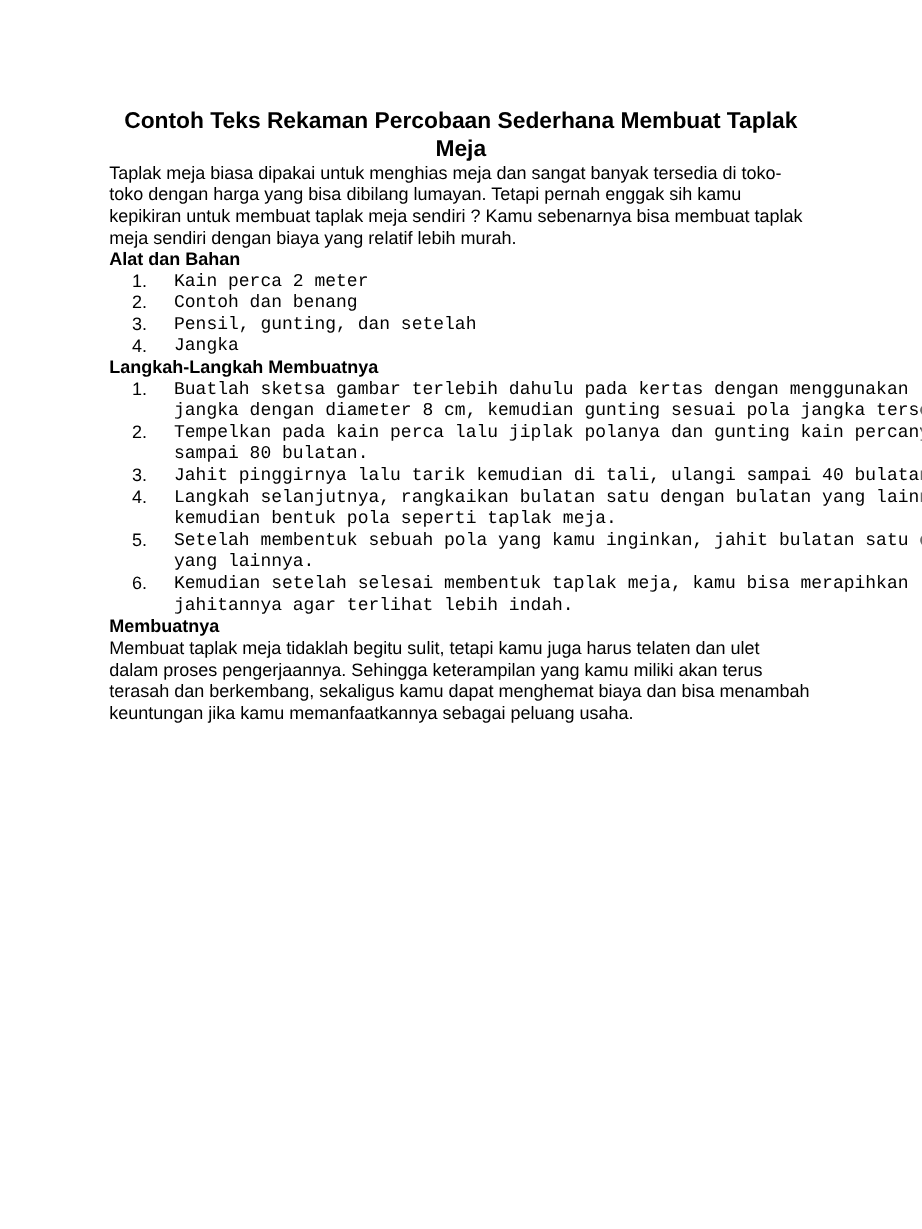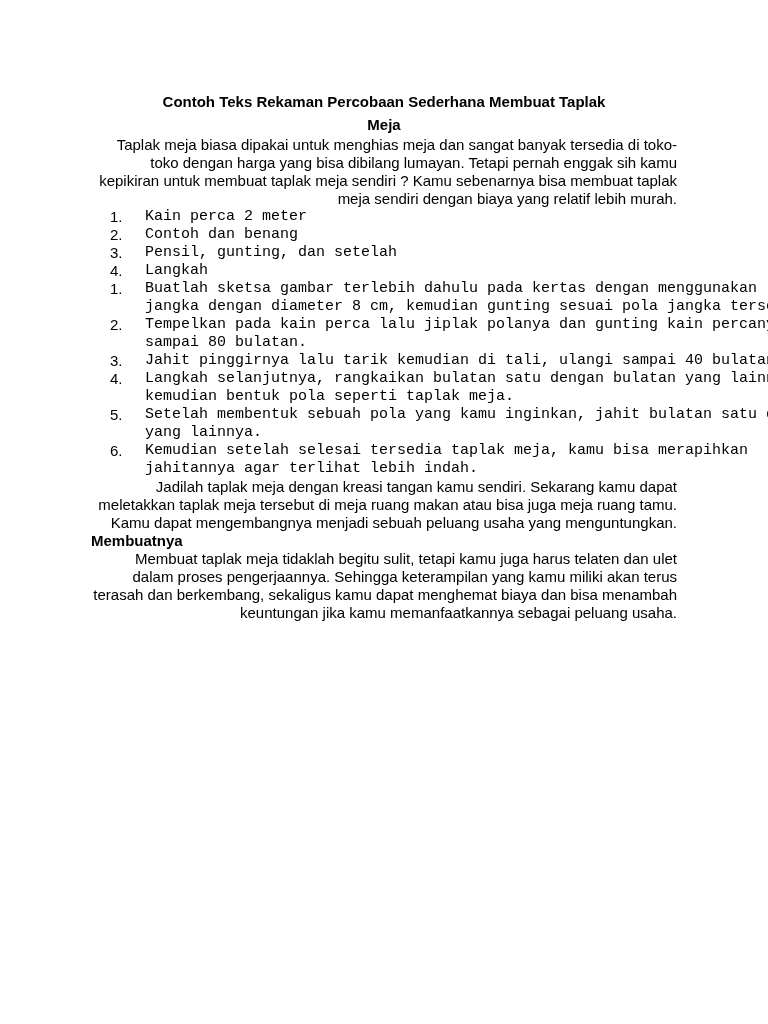--- a/index.html
+++ b/index.html
@@ -16,29 +16,28 @@
   }
   .content {
     position: absolute;
     left: 91px; top: 90px;
     width: 586px;
     font-size: 15px;
     line-height: 18px;
     color: #000000;
   }
   .doc-title {
-    font-size: 15px;
+    font-size: 19px;
     line-height: 23px;
     font-weight: 700;
     text-align: center;
     white-space: pre-line;
   }
   .para {
     white-space: pre;
-    text-align: right;
   }
   .heading {
     font-weight: 700;
   }
   .li {
     position: relative;
     padding-left: 54px;
   }
   .li .num {
     position: absolute;
@@ -58,40 +57,42 @@
 
     <div class="doc-title">Contoh Teks Rekaman Percobaan Sederhana Membuat Taplak
 Meja</div>
 
     <div class="para">Taplak meja biasa dipakai untuk menghias meja dan sangat banyak tersedia di toko-
 toko dengan harga yang bisa dibilang lumayan. Tetapi pernah enggak sih kamu
 kepikiran untuk membuat taplak meja sendiri ? Kamu sebenarnya bisa membuat taplak
 meja sendiri dengan biaya yang relatif lebih murah.</div>
 
 
+    <div class="heading">Alat dan Bahan</div>
 
     <div class="list">
       <div class="li">
         <span class="num">1.</span>
         <span class="txt">Kain perca 2 meter</span>
       </div>
       <div class="li">
         <span class="num">2.</span>
         <span class="txt">Contoh dan benang</span>
       </div>
       <div class="li">
         <span class="num">3.</span>
         <span class="txt">Pensil, gunting, dan setelah</span>
       </div>
       <div class="li">
         <span class="num">4.</span>
-        <span class="txt">Langkah</span>
+        <span class="txt">Jangka</span>
       </div>
     </div>
 
+    <div class="heading">Langkah-Langkah Membuatnya</div>
 
     <div class="list">
       <div class="li">
         <span class="num">1.</span>
         <span class="txt">Buatlah sketsa gambar terlebih dahulu pada kertas dengan menggunakan
 jangka dengan diameter 8 cm, kemudian gunting sesuai pola jangka tersebut.</span>
       </div>
       <div class="li">
         <span class="num">2.</span>
         <span class="txt">Tempelkan pada kain perca lalu jiplak polanya dan gunting kain percanya, ulangi
@@ -106,29 +107,26 @@
         <span class="txt">Langkah selanjutnya, rangkaikan bulatan satu dengan bulatan yang lainnya dan
 kemudian bentuk pola seperti taplak meja.</span>
       </div>
       <div class="li">
         <span class="num">5.</span>
         <span class="txt">Setelah membentuk sebuah pola yang kamu inginkan, jahit bulatan satu dengan
 yang lainnya.</span>
       </div>
       <div class="li">
         <span class="num">6.</span>
-        <span class="txt">Kemudian setelah selesai tersedia taplak meja, kamu bisa merapihkan
+        <span class="txt">Kemudian setelah selesai membentuk taplak meja, kamu bisa merapihkan
 jahitannya agar terlihat lebih indah.</span>
       </div>
     </div>
 
 
-    <div class="para">Jadilah taplak meja dengan kreasi tangan kamu sendiri. Sekarang kamu dapat
-meletakkan taplak meja tersebut di meja ruang makan atau bisa juga meja ruang tamu.
-Kamu dapat mengembangnya menjadi sebuah peluang usaha yang menguntungkan.</div>
 
     <div class="heading">Membuatnya</div>
 
     <div class="para">Membuat taplak meja tidaklah begitu sulit, tetapi kamu juga harus telaten dan ulet
 dalam proses pengerjaannya. Sehingga keterampilan yang kamu miliki akan terus
 terasah dan berkembang, sekaligus kamu dapat menghemat biaya dan bisa menambah
 keuntungan jika kamu memanfaatkannya sebagai peluang usaha.</div>
 
   </div>
 </div>

